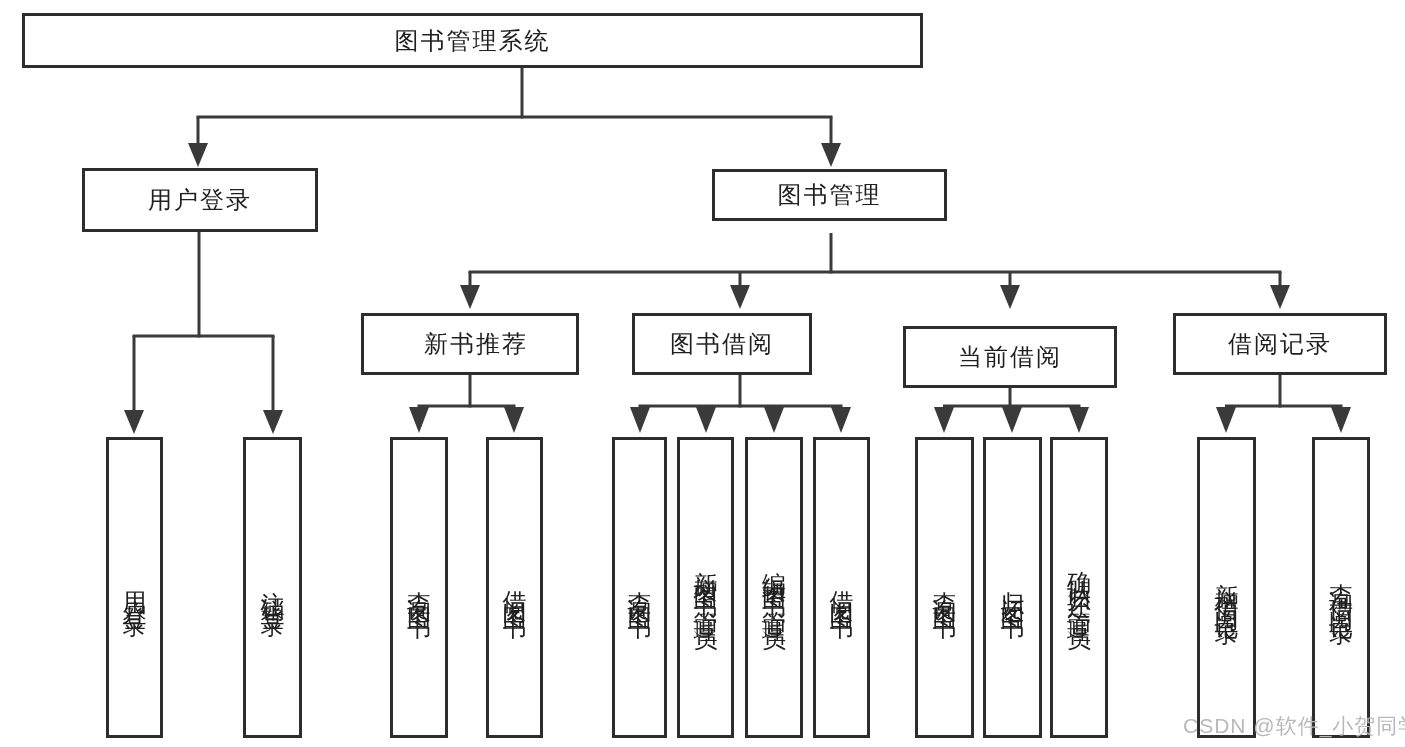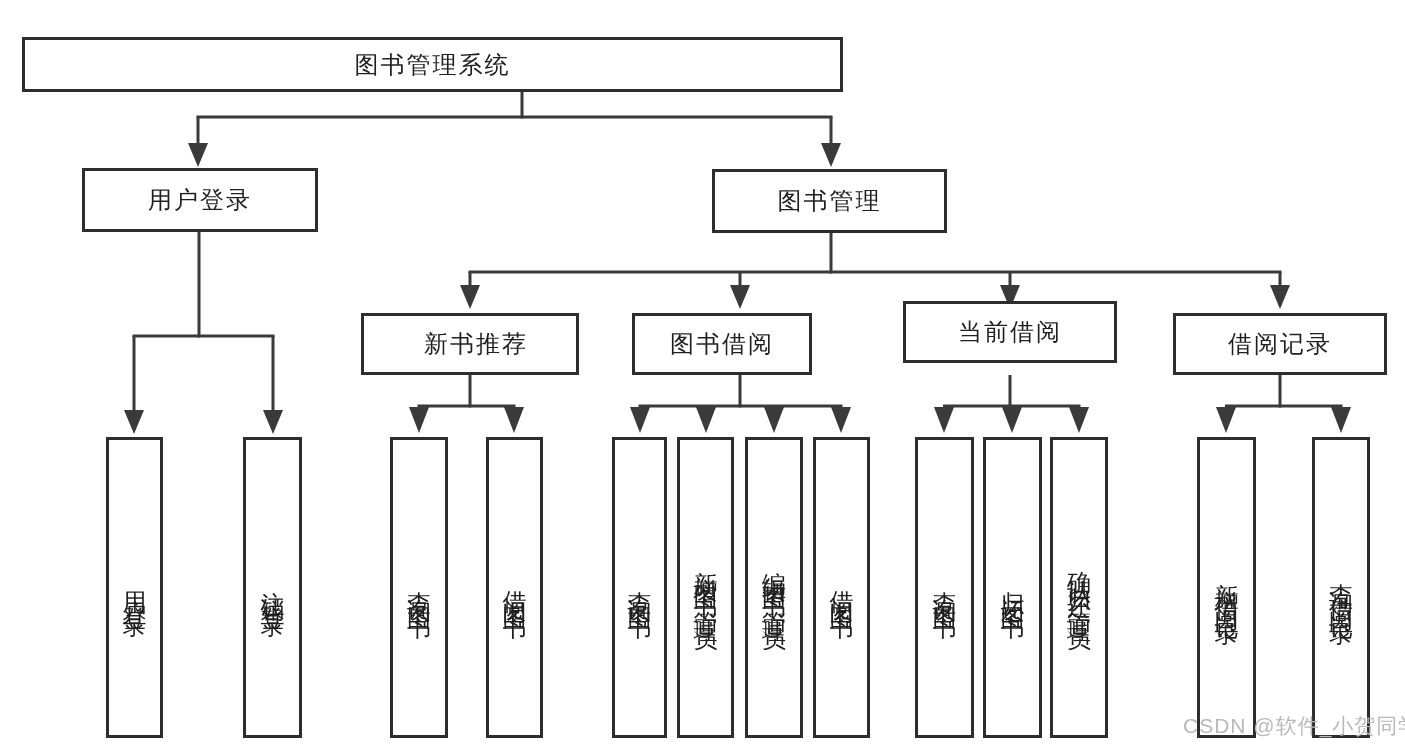--- a/index.html
+++ b/index.html
@@ -118,28 +118,28 @@
     </g>
 
     <g>
       <line class="ln" x1="1280" y1="375" x2="1280" y2="407.5"></line>
       <line class="ln" x1="1225" y1="406" x2="1342.5" y2="406"></line>
       <polygon class="ah" points="1216,407 1236,407 1226,433"></polygon>
       <polygon class="ah" points="1331,407 1351,407 1341,433"></polygon>
     </g>
   </svg>
 
-  <div class="node hnode" style="left:22px; top:13px; width:821px; height:55px;margin-top:24px;">图书管理系统</div>
+  <div class="node hnode" style="left:22px; top:13px; width:901px; height:55px;">图书管理系统</div>
 
   <div class="node hnode" style="left:82px; top:168px; width:236px; height:64px;">用户登录</div>
-  <div class="node hnode" style="left:712px; top:169px; width:235px; height:64px;">图书管理</div>
+  <div class="node hnode" style="left:712px; top:169px; width:235px; height:52px;">图书管理</div>
 
   <div class="node hnode" style="left:361px; top:313px; width:218px; height:62px;padding-left:12px;">新书推荐</div>
   <div class="node hnode" style="left:632px; top:313px; width:180px; height:62px;">图书借阅</div>
-  <div class="node hnode" style="left:903px; top:301px; width:214px; height:62px;">当前借阅</div>
+  <div class="node hnode" style="left:903px; top:326px; width:214px; height:62px;">当前借阅</div>
   <div class="node hnode" style="left:1173px; top:313px; width:214px; height:62px;">借阅记录</div>
 
   <div class="node vnode" style="left:106px; top:437px; width:57px; height:301px;">
     <span class="vtext">用户登录</span>
   </div>
   <div class="node vnode" style="left:243px; top:437px; width:59px; height:301px;">
     <span class="vtext">注销登录</span>
   </div>
 
   <div class="node vnode" style="left:390px; top:437px; width:58px; height:301px;">

